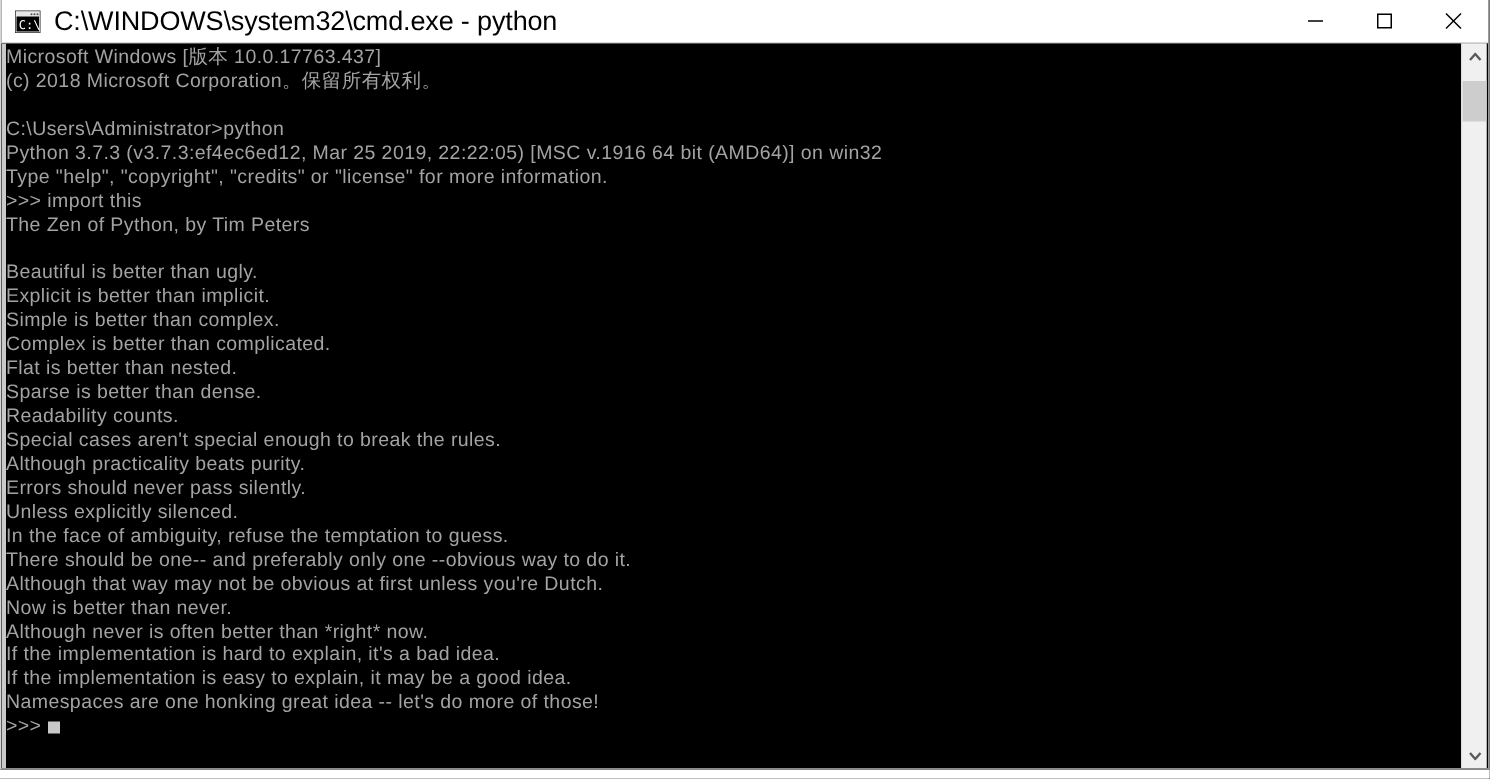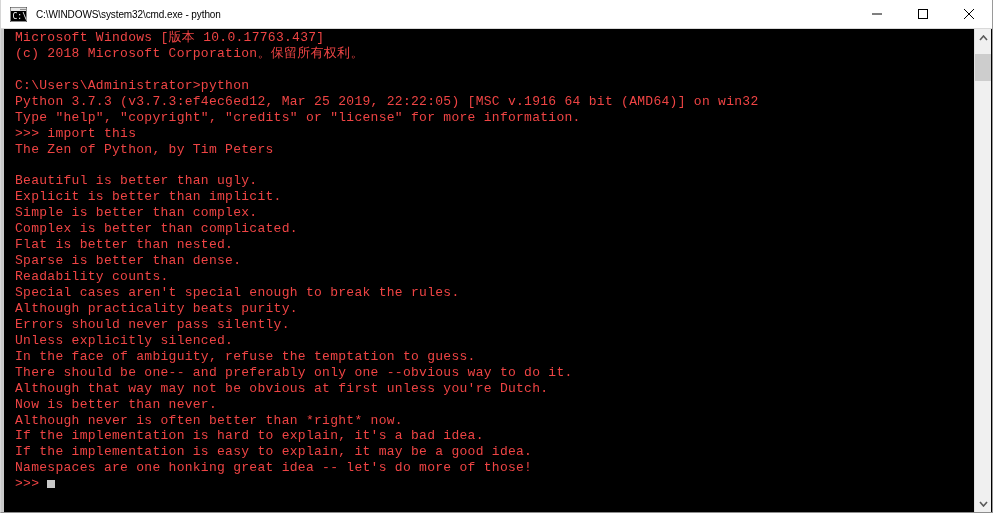--- a/index.html
+++ b/index.html
@@ -46,21 +46,21 @@
     width: 17px;
     height: 15px;
     margin-left: 9px;
     margin-right: 9px;
     flex: 0 0 auto;
     position: relative;
   }
   #title-icon svg { display: block; }
   #title-text {
     font-family: "Liberation Sans", sans-serif;
-    font-size: 10px;
+    font-size: 18px;
     color: #000000;
     white-space: nowrap;
     letter-spacing: -0.1px;
     flex: 0 0 auto;
   }
   #window-controls {
     margin-left: auto;
     display: flex;
     height: 29px;
     flex: 0 0 auto;
@@ -92,27 +92,27 @@
     position: absolute;
     left: 0;
     top: 0;
     bottom: 0;
     width: 3px;
     background: #c9c9c9;
     z-index: 3;
   }
   #console-text {
     position: absolute;
-    left: 14px;
+    left: 3px;
     top: 1px;
     right: 30px;
-    font-family: Liberation Mono, monospace;
+    font-family: Liberation Sans, sans-serif;
     font-size: 13px;
     line-height: 15.95px;
-    color: #ef4444;
+    color: #a3a3a3;
     white-space: pre;
     letter-spacing: 0.28px;
     z-index: 2;
   }
   .cline {
     height: 15.95px;
     white-space: pre;
   }
   #cursor-block {
     display: inline-block;

